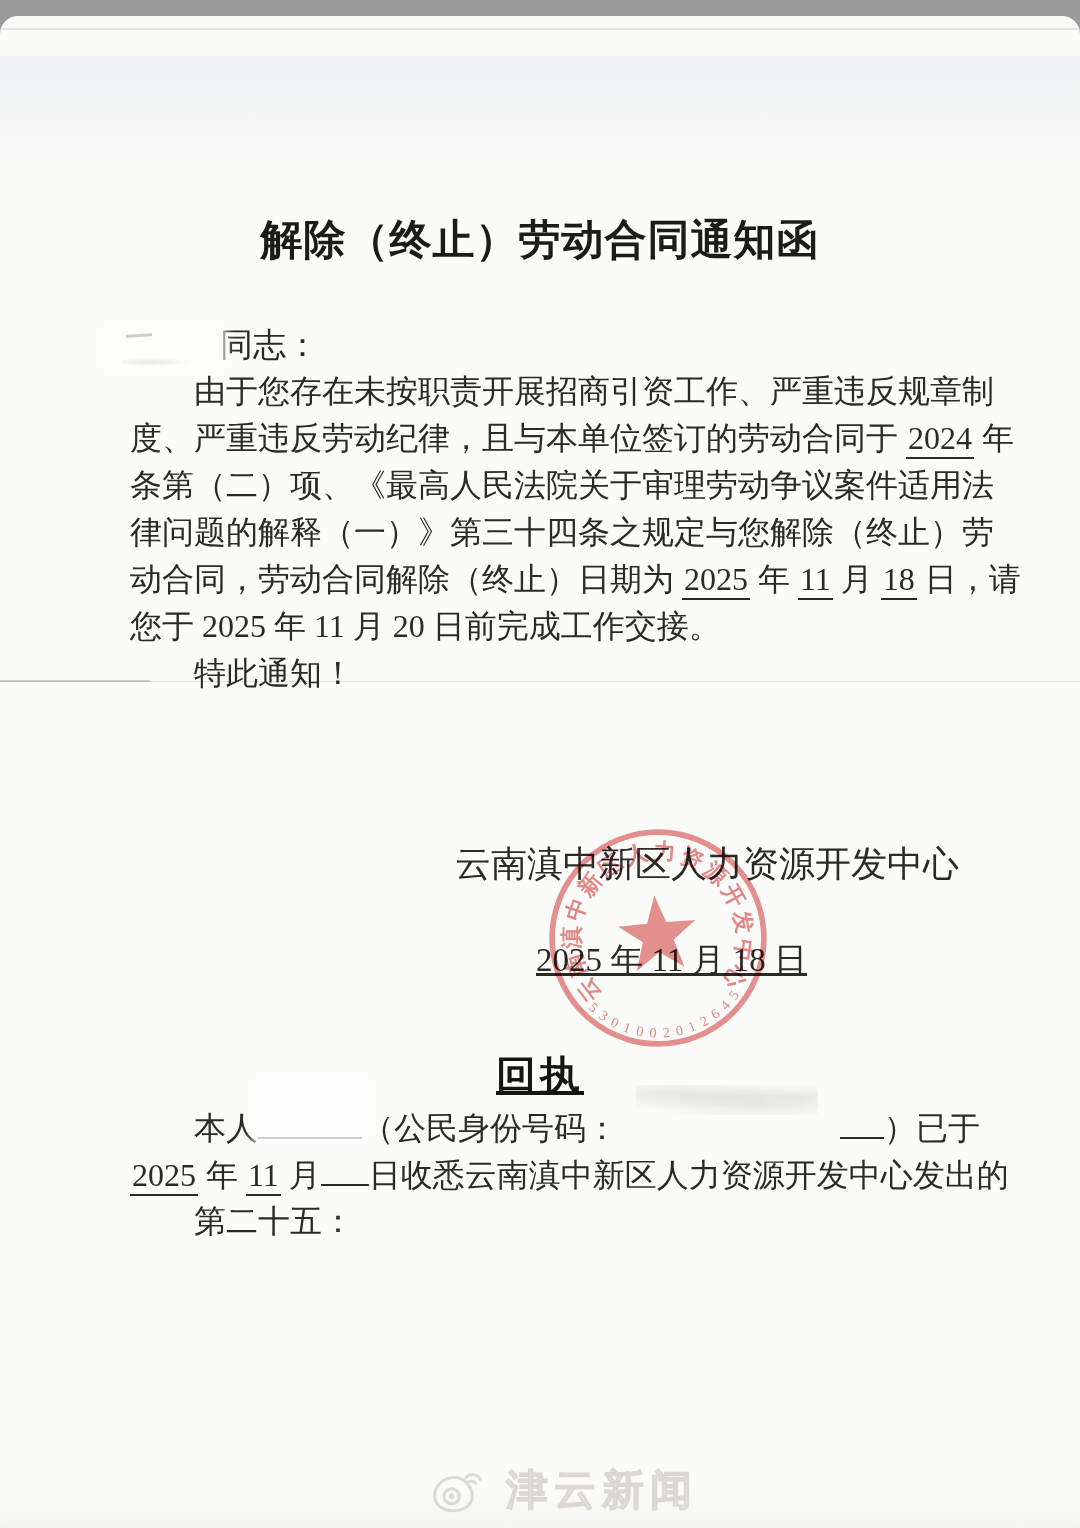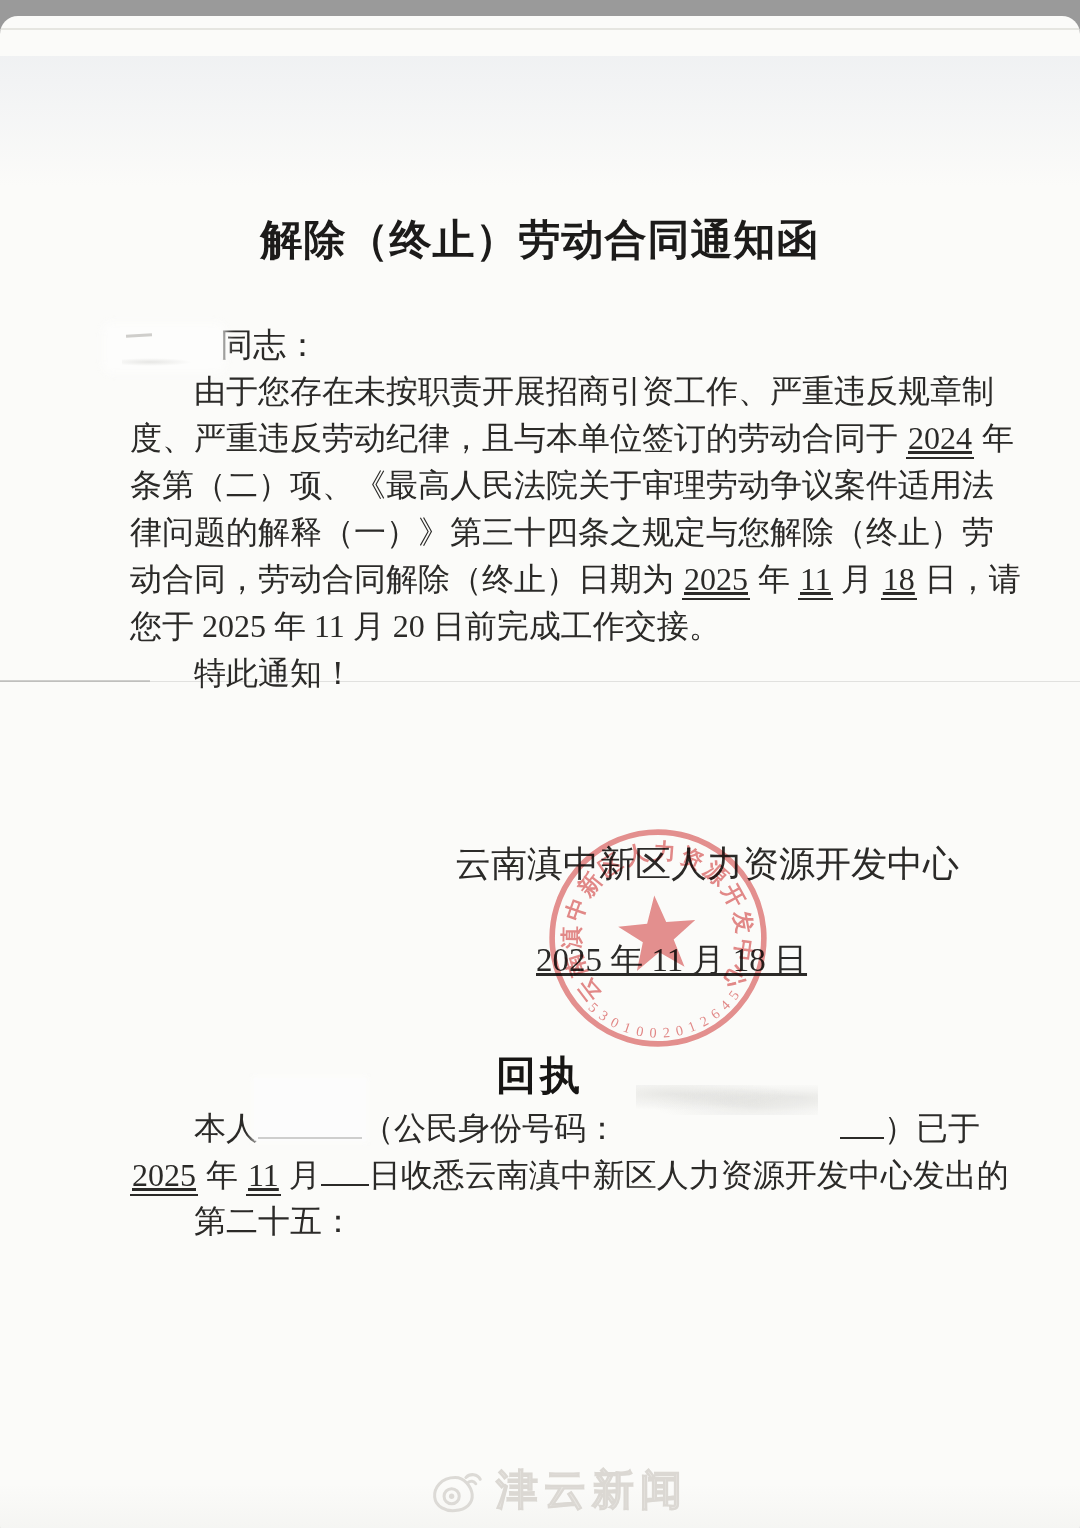--- a/index.html
+++ b/index.html
@@ -48,21 +48,21 @@
   }
   .name-redaction::after{
     content:"";position:absolute;left:14px;bottom:2px;width:70px;height:8px;
     background:radial-gradient(ellipse at 40% 50%,rgba(188,188,184,.35),transparent 70%);
   }
 
   .body-text{position:absolute;top:352px;left:130px;width:828px;font-size:32px;}
   .receipt-text{position:absolute;top:1088px;left:130px;width:828px;font-size:32px;}
   .tline{height:47px;line-height:47px;white-space:nowrap;}
   .tline.indent{padding-left:64px;}
-  .u{border-bottom:2px solid var(--ink);padding:0 2px 1px 2px;text-decoration:underline;}
+  .u{border-bottom:2px solid var(--ink);padding:0 2px 1px 2px;}
   .blank{display:inline-block;height:1em;vertical-align:baseline;}
   .blank.u{border-bottom:2px solid var(--ink);}
   .redact{position:relative;}
   .redact::after{
     content:"";position:absolute;left:-4px;right:-4px;top:-26px;bottom:-4px;
     background:rgba(253,253,252,.78);
     box-shadow:0 0 6px 3px rgba(253,253,252,.6);
   }
   .smudge{position:relative;}
   .smudge::before{
@@ -77,26 +77,26 @@
   .sig-date{position:absolute;top:922px;left:536px;font-size:33px;white-space:nowrap;text-decoration:underline;}
 
   .stamp{
     position:absolute;left:544px;top:808px;width:228px;height:228px;
     transform:rotate(-5deg);
     mix-blend-mode:multiply;opacity:.85;
   }
 
   .receipt-heading{
     position:absolute;top:1032px;left:0;width:100%;
-    text-align:center;font-size:40px;font-weight:bold;letter-spacing:4px;color:#161514;
+    text-align:center;font-size:40px;font-weight:bold;letter-spacing:4px;color:#161514;text-decoration:underline;
   }
 
   .watermark{
     position:absolute;top:1446px;left:428px;
-    display:flex;align-items:center;gap:10px;
+    display:flex;align-items:center;gap:20px;
   }
   .wm-text{
     font-size:42px;font-weight:bold;letter-spacing:6px;
     color:var(--wm);
     -webkit-text-stroke:1px #dbd8d3;
     font-family:"Liberation Sans","DejaVu Sans",sans-serif;
   }
   .wm-icon{width:58px;height:50px;}
 </style>
 </head>

